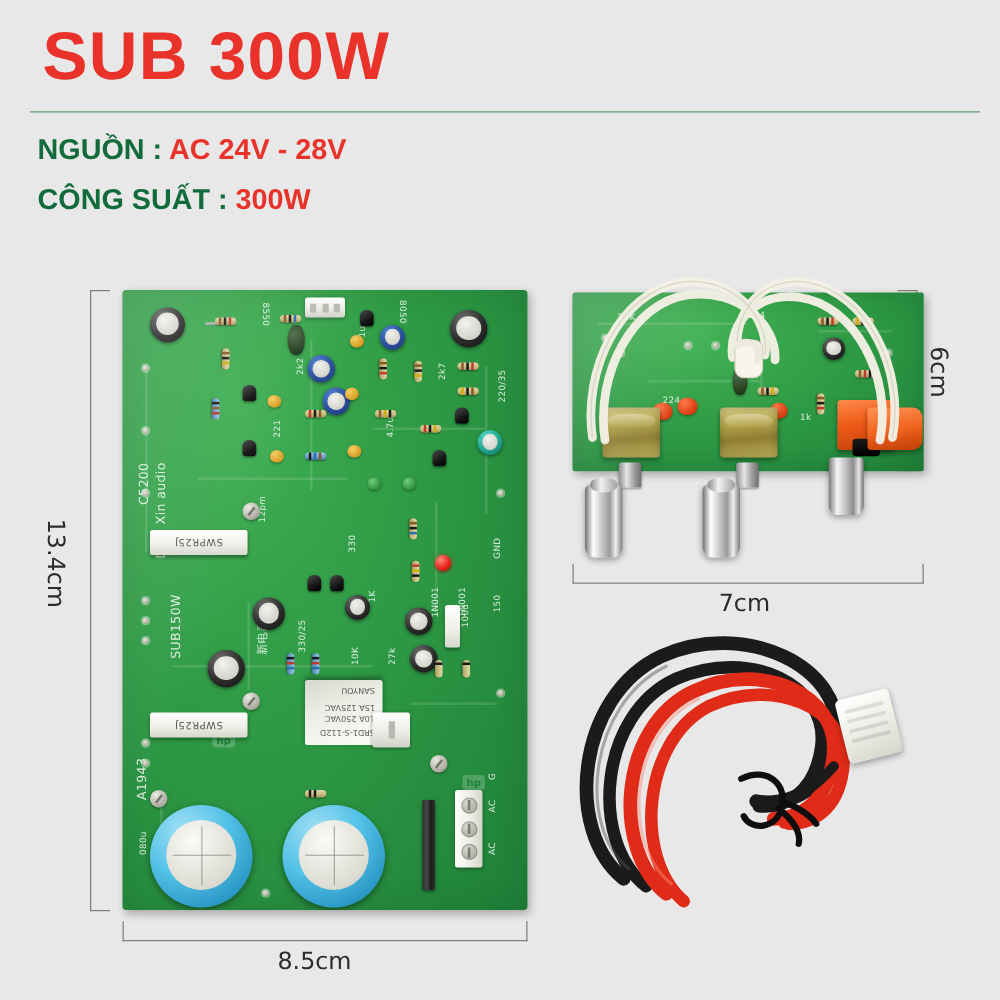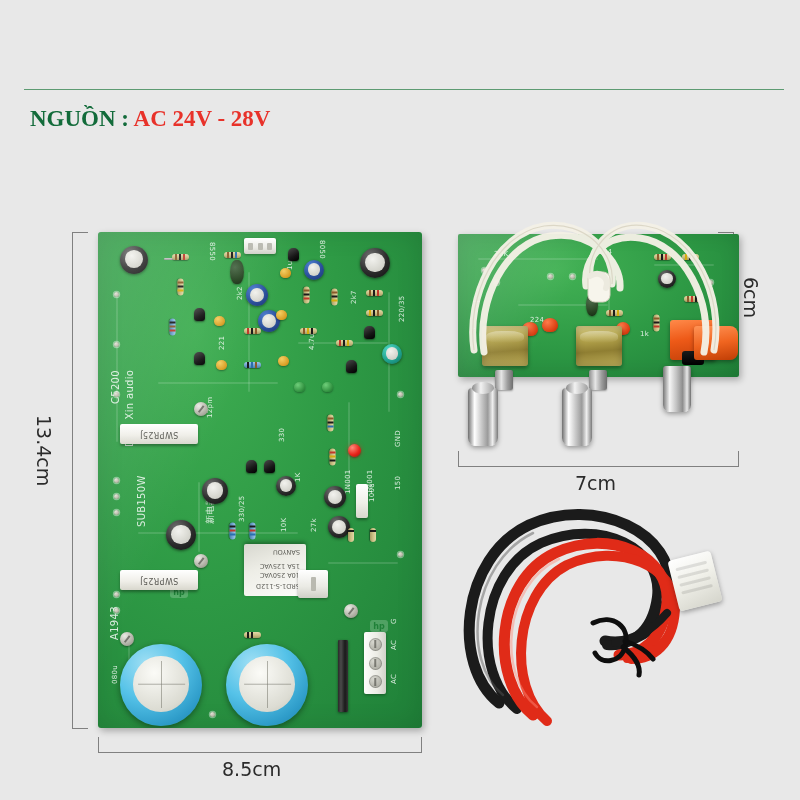--- a/index.html
+++ b/index.html
@@ -21,21 +21,21 @@
   #divider {
     position:absolute; left:24px; top:89px; width:760px; height:1px;
     background:#5d9b72;
   }
   .spec-line {
     position:absolute; left:30px;
     font-size:23px; font-weight:bold; white-space:nowrap; line-height:26px;
   }
   .spec-label { color:#126b3a; }
   .spec-value { color:#e8322a; }
-  #spec0 { top:106px;font-family:Liberation Serif, serif; }
+  #spec0 { top:106px; }
   #spec1 { top:146px; }
   #spec2 { top:186px; }
 
   
   .dimline { position:absolute; background:#808080; }
   .dimtext {
     position:absolute; color:#2b2b2b; font-size:19px;
     font-family:"DejaVu Sans", sans-serif; white-space:nowrap;
   }
   .vtext { writing-mode:vertical-rl; text-orientation:mixed; }
@@ -308,25 +308,30 @@
     background:linear-gradient(165deg,#ffffff,#f1f1ea 45%,#d5d5cc);
     border-radius:4px; box-shadow:0 2px 5px rgba(0,0,0,.35);
     transform:rotate(-14deg);
   }
   #plug .rib{ position:absolute; left:6px; width:32px; height:3px; background:rgba(0,0,0,.10); border-radius:2px; }
 </style>
 </head>
 <body>
 
 <div id="header">
+  <div id="title">SUB 300W</div>
   <div id="divider"></div>
 
   <div class="spec-line" id="spec0">
     <span class="spec-label">NGUỒN :</span>
     <span class="spec-value">AC 24V - 28V</span>
+  </div>
+  <div class="spec-line" id="spec1">
+    <span class="spec-label">CÔNG SUẤT :</span>
+    <span class="spec-value">300W</span>
   </div>
 </div>
 
 <div class="dimline" id="dim-left-v"></div>
 <div class="dimline" id="dim-left-t"></div>
 <div class="dimline" id="dim-left-b"></div>
 <div class="dimtext vtext" id="dim-left-lbl">13.4cm</div>
 
 <div class="dimline" id="dim-bot-h"></div>
 <div class="dimline" id="dim-bot-l"></div>

